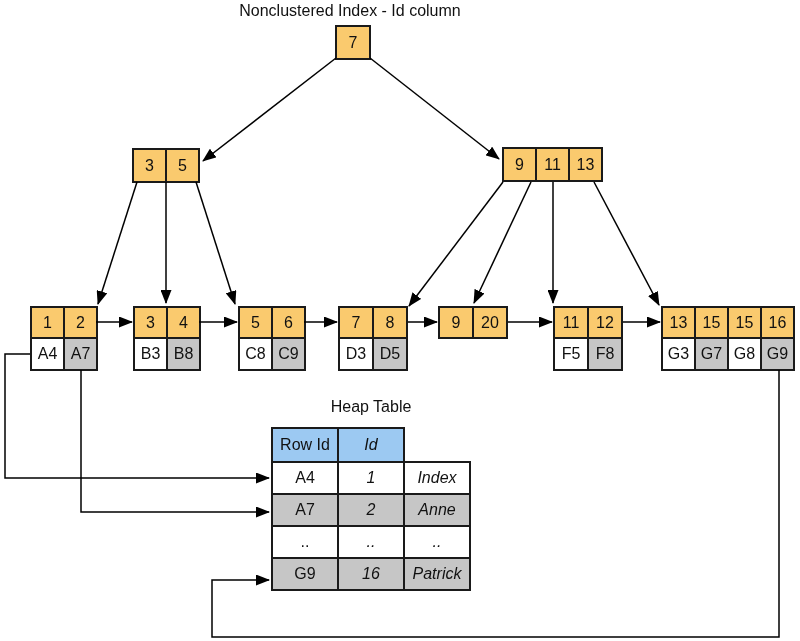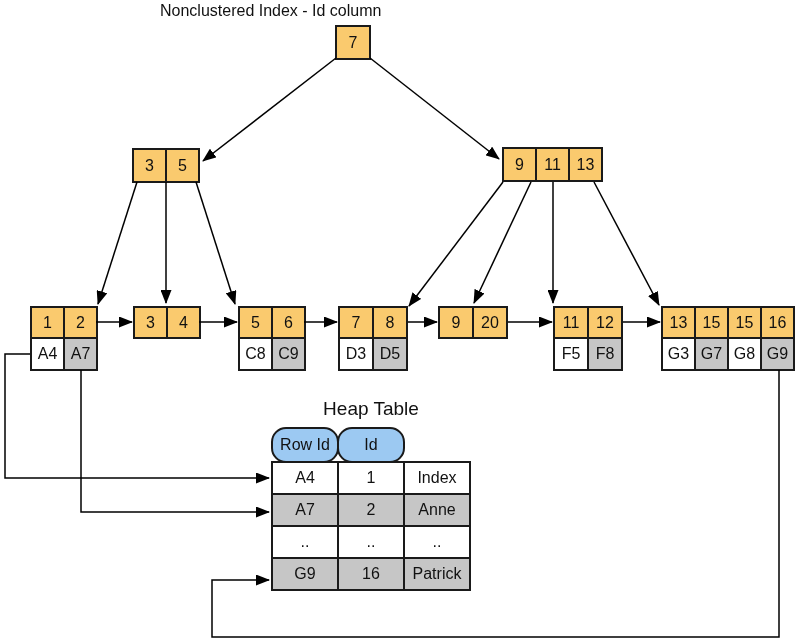--- a/index.html
+++ b/index.html
@@ -1,26 +1,26 @@
 <!DOCTYPE html>
 <html><head>
 <meta charset="utf-8">
 <style>
   html,body{margin:0;padding:0;background:#ffffff;}
   .canvas{
     position:relative;width:800px;height:641px;background:#ffffff;overflow:hidden;
     font-family:"Liberation Sans","DejaVu Sans",sans-serif;color:#111;
   }
   .diagram-title{
-    position:absolute;left:160px;top:2px;width:380px;text-align:left;
+    position:absolute;left:160px;top:2px;width:380px;text-align:center;
     font-size:16px;color:#111;
   }
   .heap-title{
     position:absolute;left:271px;top:398px;width:200px;text-align:center;
-    font-size:19px;color:#111;
+    font-size:16px;color:#111;
   }
   svg.lines{position:absolute;left:0;top:0;z-index:3;pointer-events:none;}
   .node{position:absolute;display:flex;z-index:2;}
   .leaf{position:absolute;z-index:2;}
   .leaf .row{display:flex;}
   .leaf .row.rids{margin-top:-2px;}
   .cell{
     box-sizing:border-box;border:2px solid #1a1a1a;
     display:flex;align-items:center;justify-content:center;
     font-size:16px;color:#111;background:#ffffff;
@@ -37,22 +37,22 @@
   .w35{width:35px;} 
   
   .heap-table{position:absolute;left:271px;top:427px;z-index:2;}
   .h-row{display:flex;}
   .h-row + .h-row{margin-top:-2px;}
   .h-cell{
     box-sizing:border-box;border:2px solid #1a1a1a;width:68px;height:34px;
     display:flex;align-items:center;justify-content:center;
     font-size:16px;background:#ffffff;color:#111;
   }
-  .h-cell + .h-cell{margin-left:-2px;}
-  .h-row.header .h-cell{background:#9CC9F2;height:36px;border-radius:15px;}
+  .h-cell + .h-cell{margin-left:-2px;font-style:italic;}
+  .h-row.header .h-cell{background:#9CC9F2;height:36px;}
   .h-row.gray .h-cell{background:#C6C6C6;}
 </style>
 </head>
 <body>
 
 <div class="canvas">
 
   <div class="diagram-title">Nonclustered Index - Id column</div>
 
   <svg class="lines" width="800" height="641" viewBox="0 0 800 641">
@@ -112,20 +112,24 @@
       <div class="cell lr w33">A4</div>
       <div class="cell gray lr w33">A7</div>
     </div>
   </div>
 
   <div class="leaf" style="left:133px;top:306px;">
     <div class="row keys">
       <div class="cell key lk w33">3</div>
       <div class="cell key lk w33">4</div>
     </div>
+    <div class="row rids">
+      <div class="cell lr w33">B3</div>
+      <div class="cell gray lr w33">B8</div>
+    </div>
   </div>
 
   <div class="leaf" style="left:238px;top:306px;">
     <div class="row keys">
       <div class="cell key lk w33">5</div>
       <div class="cell key lk w33">6</div>
     </div>
     <div class="row rids">
       <div class="cell lr w33">C8</div>
       <div class="cell gray lr w33">C9</div>

